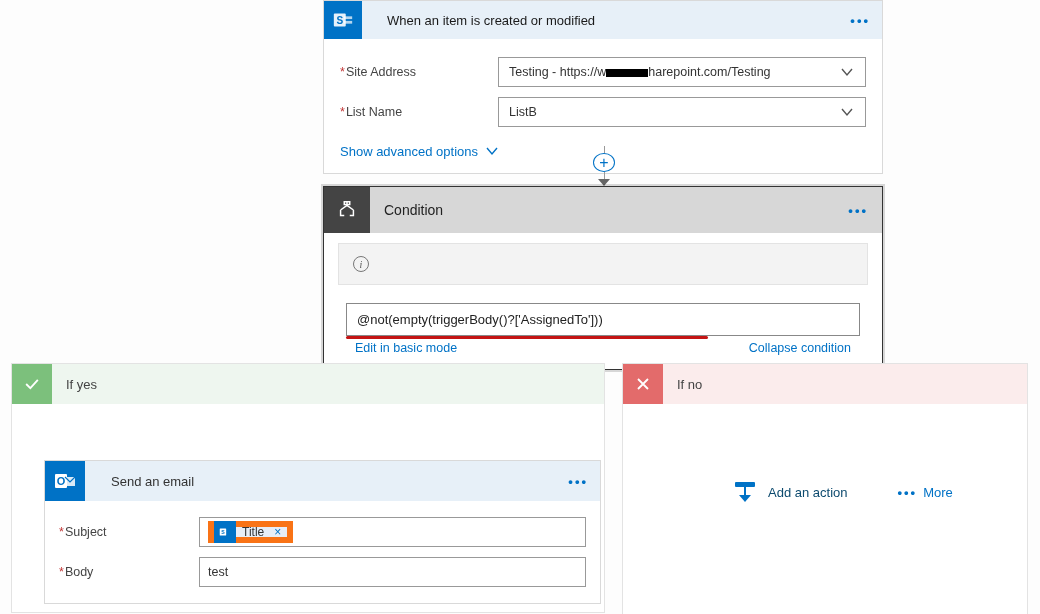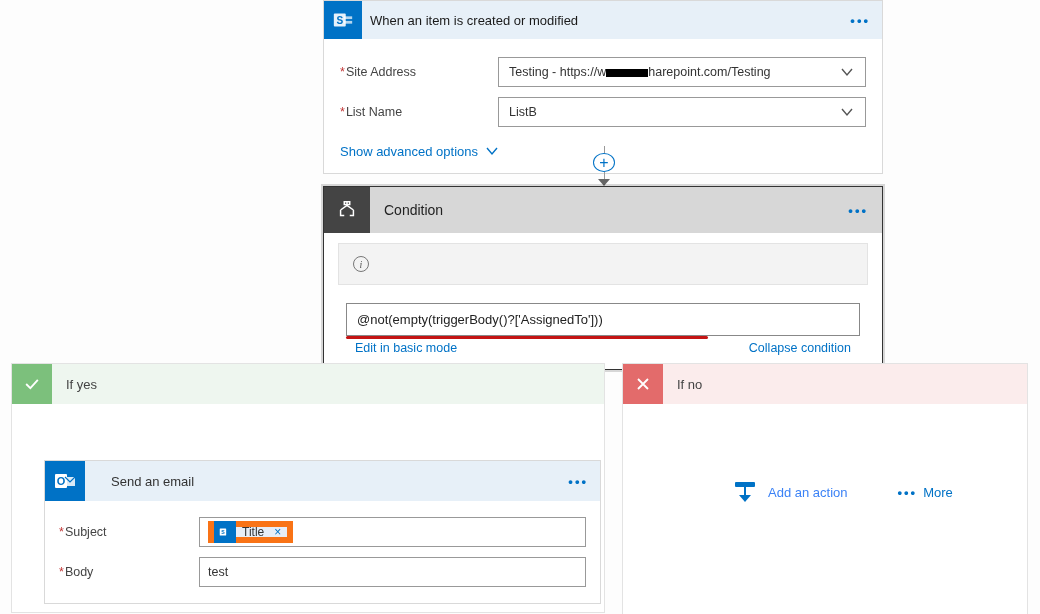--- a/index.html
+++ b/index.html
@@ -13,21 +13,21 @@
   }
   .trigger-header {
     display: flex; align-items: center; background: #e7f0f8;
     height: 38px; padding-right: 12px;
   }
   .sp-badge {
     width: 38px; height: 38px; background: #0072c6; display: flex;
     align-items: center; justify-content: center; color: #fff;
   }
   .sp-badge svg { width: 22px; height: 22px; }
-  .trigger-title { margin-left: 8px; color: #1a1a1a; font-size: 13px; flex: 1; }
+  .trigger-title { margin-left: 25px; color: #1a1a1a; font-size: 13px; flex: 1; }
   .menu-dots { color: #0072c6; letter-spacing: 2px; cursor: pointer; font-weight: bold; }
   .trigger-body { padding: 8px 16px 14px; }
   .field-row { display: flex; align-items: center; margin: 10px 0; }
   .field-label { width: 158px; color: #444; font-size: 12.5px; }
   .field-label .req { color: #c13535; margin-right: 1px; }
   .select-box {
     flex: 1; border: 1px solid #999; height: 30px; display: flex;
     align-items: center; justify-content: space-between; padding: 0 10px;
     background: #fff; font-size: 12.5px;
   }
@@ -131,21 +131,21 @@
   }
   .token-badge svg { width: 14px; height: 14px; }
   .token-x { color: #0072c6; margin-left: 4px; cursor: pointer; }
   .redact2 { display:inline-block; width:48px; height:8px; background:#000; vertical-align:middle; }
 
   
   .no-actions {
     position: absolute; left: 732px; top: 480px; display: flex; align-items: center; gap: 50px;
   }
   .add-action {
-    display: inline-flex; align-items: center; gap: 10px; color: #3b82f6;
+    display: inline-flex; align-items: center; gap: 10px; color: #0c4a6e;
     font-size: 13px; cursor: pointer;
   }
   .add-action svg { width: 26px; height: 24px; fill: #0072c6; }
   .more-link { color: #0072c6; font-size: 13px; cursor: pointer; }
   .more-link .d { letter-spacing: 2px; font-weight: bold; margin-right: 6px; }
 </style>
 </head>
 <body>
 
 <div class="canvas">

